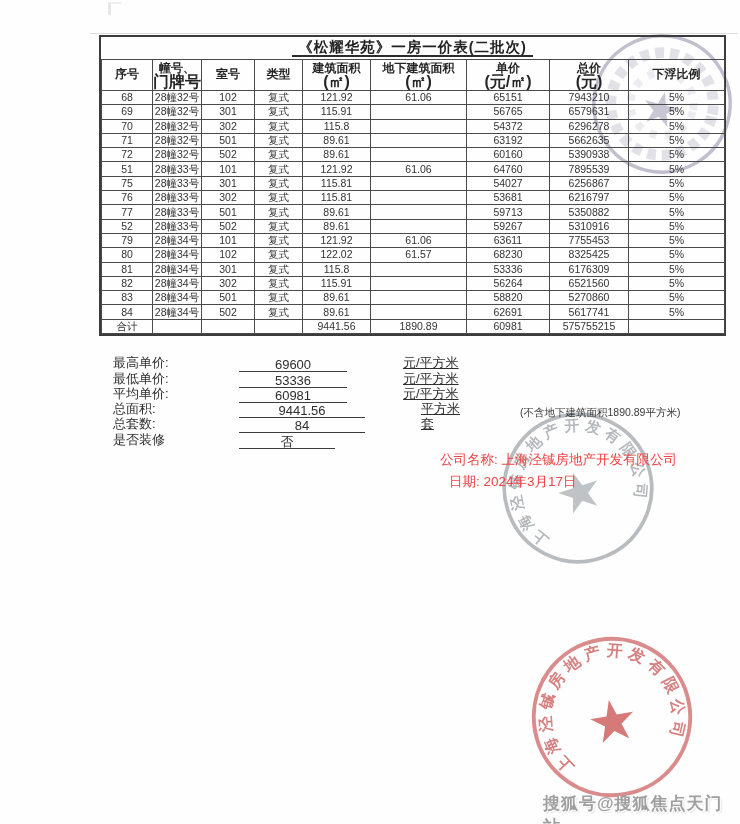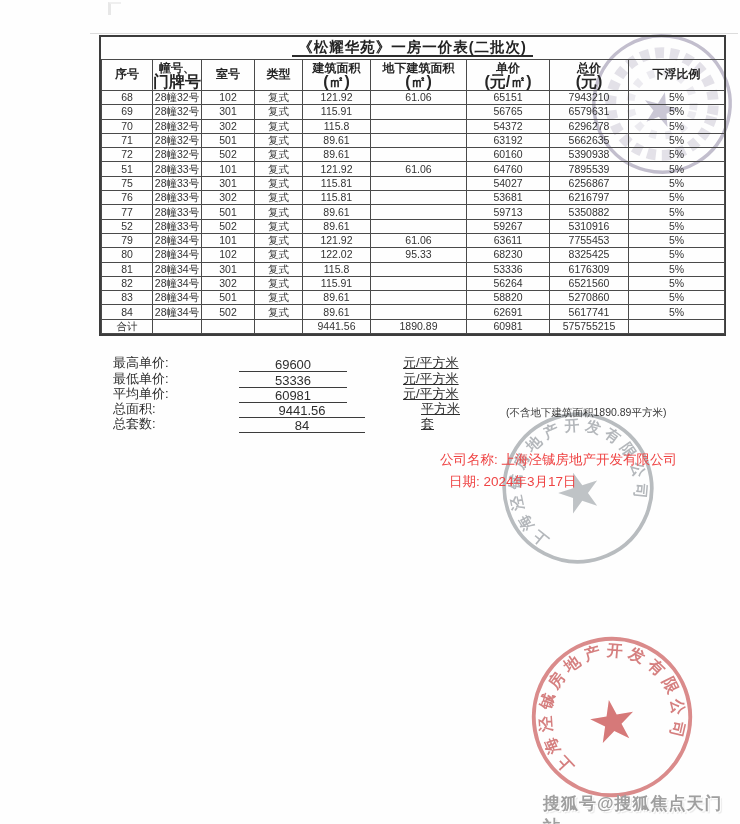--- a/index.html
+++ b/index.html
@@ -28,21 +28,21 @@
   tbody td { font-size:10.5px; color:#333; height:14.3px; line-height:13px; padding:0 1px; }
   tbody tr.total-row td { font-weight:500; }
 
   
   .summary { position:absolute; left:113px; top:357px; z-index:2; }
   .sum-line { height:15.3px; display:flex; align-items:flex-end; font-size:13px; color:#2e2e2e; font-weight:500;gap:46px; }
   .sum-label { display:inline-block; min-width:80px; }
   .sum-value { display:inline-block; min-width:108px; text-align:center;
     border-bottom:1.5px solid #3c3c3c; line-height:13px; }
   .sum-unit { margin-left:10px;text-decoration:underline; }
-  .sum-note { font-size:10.5px; color:#3a3a3a; align-self:center; padding-top:4px; }
+  .sum-note { margin-left:14px; font-size:10.5px; color:#3a3a3a; align-self:center; padding-top:4px; }
 
   
   .company { position:absolute; left:440px; top:451px; z-index:3; font-size:13.5px; color:#ef4444; font-weight:500; }
   .company .line2 { margin-top:4px; margin-left:9px; }
 
   
   .stamp { position:absolute; z-index:1; }
   .stamp-top { left:588px; top:30px; transform:rotate(14deg); opacity:.6; }
   .stamp-mid { left:498px; top:408px; transform:rotate(-18deg); opacity:.62; }
   .stamp-red { left:527px; top:632px; transform:rotate(-10deg); opacity:.85; }
@@ -261,21 +261,21 @@
             <td>63611</td>
             <td>7755453</td>
             <td>5%</td>
           </tr>
           <tr>
             <td>80</td>
             <td>28幢34号</td>
             <td>102</td>
             <td>复式</td>
             <td>122.02</td>
-            <td>95.33</td>
+            <td>61.57</td>
             <td>68230</td>
             <td>8325425</td>
             <td>5%</td>
           </tr>
           <tr>
             <td>81</td>
             <td>28幢34号</td>
             <td>301</td>
             <td>复式</td>
             <td>115.8</td>
@@ -352,20 +352,24 @@
       <span class="sum-label">总面积:</span>
       <span class="sum-value" style="min-width:126px">9441.56</span>
       <span class="sum-unit">平方米</span>
       <span class="sum-note">(不含地下建筑面积1890.89平方米)</span>
     </div>
     <div class="sum-line">
       <span class="sum-label">总套数:</span>
       <span class="sum-value" style="min-width:126px">84</span>
       <span class="sum-unit">套</span>
     </div>
+    <div class="sum-line">
+      <span class="sum-label">是否装修</span>
+      <span class="sum-value" style="min-width:96px">否</span>
+    </div>
   </div>
 
   <div class="company">
     <div class="line1">
       <span>公司名称:</span>
       <span>上海泾铖房地产开发有限公司</span>
     </div>
     <div class="line2">
       <span>日期:</span>
       <span>2024年3月17日</span>

